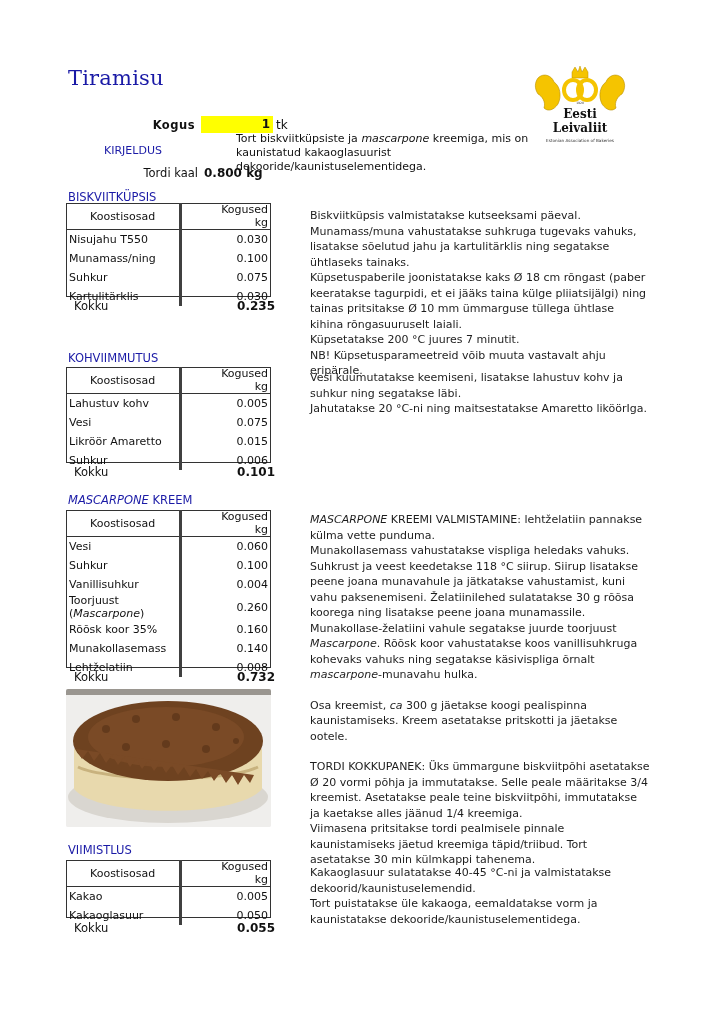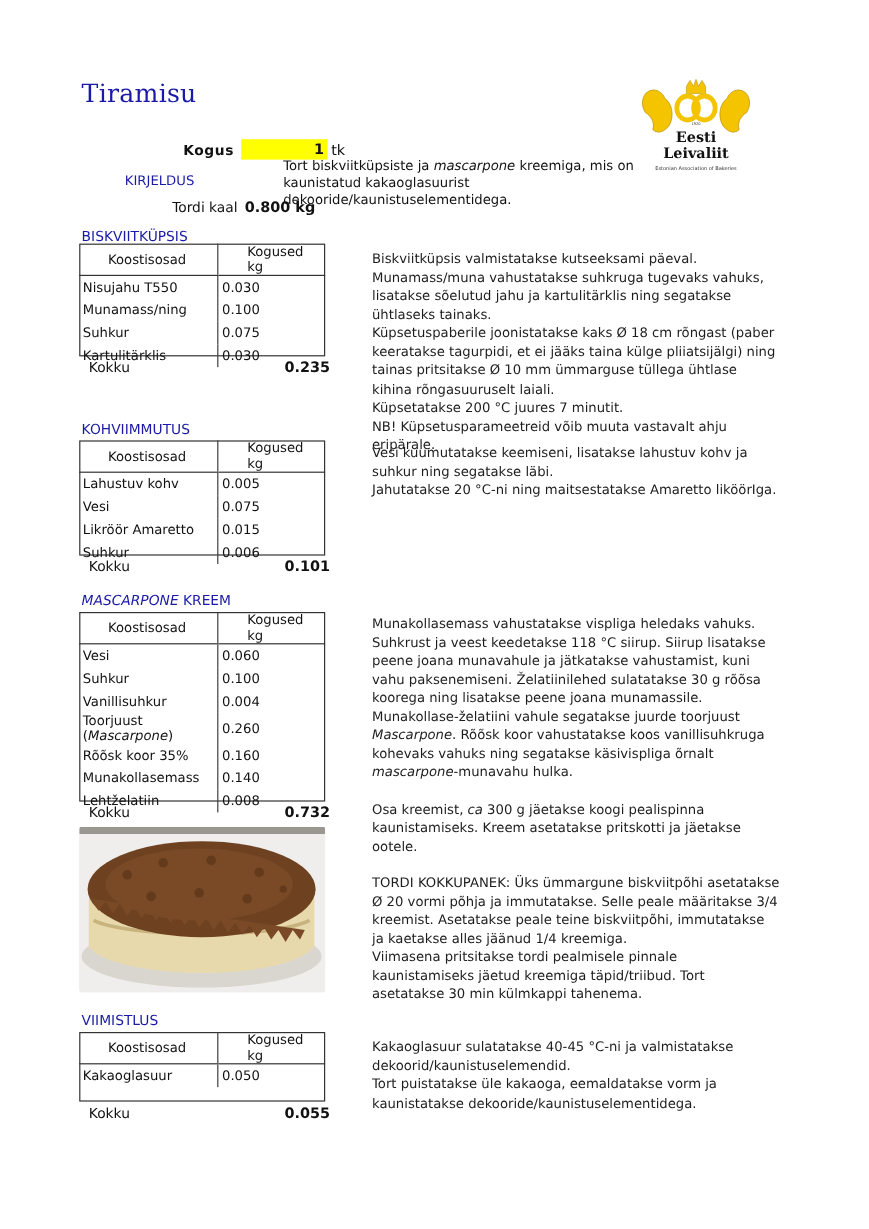--- a/index.html
+++ b/index.html
@@ -13,21 +13,21 @@
   .kogus-unit { left: 276px; top: 118px; font-size: 12px; }
   .kirjeldus-label { left: 104px; top: 144px; color: #1a1aa6; font-size: 11px; }
   .kirjeldus-text { left: 204px; top: 132px; width: 340px; font-size: 11px; line-height: 14px; margin-left: 32px; }
   .kaal-label { left: 130px; top: 166px; width: 68px; text-align: right; font-size: 11.5px; }
   .kaal-value { left: 204px; top: 166px; font-weight: bold; font-size: 12px; }
   .section-title { color: #1a1aa6; font-size: 11.5px; }
   .section-title i { font-style: italic; }
   table.ing { position: absolute; left: 66px; width: 205px; border-collapse: collapse; font-size: 11px; }
   table.ing td { padding: 0 3px; height: 19px; }
   table.ing tr.head td { border-bottom: 1px solid #333; height: 16px; padding-left: 24px; }
-  table.ing td.qty { text-align: left; width: 62px; border-left: 1px solid #404040; }
+  table.ing td.qty { text-align: right; width: 62px; border-left: 3px solid #404040; }
   .box { position: absolute; left: 66px; width: 205px; border: 1px solid #333; box-sizing: border-box; pointer-events: none; }
   .total-row { position: absolute; left: 74px; width: 201px; font-size: 11.5px; display: flex; justify-content: space-between; }
   .total-row .v { font-weight: bold; font-size: 12px; }
   .desc { position: absolute; left: 310px; width: 340px; font-size: 11px; line-height: 15.5px; color: #1d1d1d; }
   .desc p { margin: 0; }
   .cake { left: 66px; top: 689px; width: 205px; height: 138px; border-radius: 2px; overflow: hidden; background: #f2f1ef; }
 </style>
 </head>
 <body>
 
@@ -195,37 +195,42 @@
       <circle cx="150" cy="38" r="4"></circle>
         <circle cx="60" cy="58" r="4"></circle>
         <circle cx="100" cy="55" r="4"></circle>
       <circle cx="140" cy="60" r="4"></circle>
         <circle cx="170" cy="52" r="3"></circle>
     </g>
   </svg>
 </div>
 
 <div class="desc" style="top:512px;">
+  <p><i>MASCARPONE</i><span> KREEMI VALMISTAMINE: lehtželatiin pannakse külma vette punduma.</span></p>
   <p>Munakollasemass vahustatakse vispliga heledaks vahuks.</p>
   <p>Suhkrust ja veest keedetakse 118 °C siirup. Siirup lisatakse peene joana munavahule ja jätkatakse vahustamist, kuni vahu paksenemiseni. Želatiinilehed sulatatakse 30 g rõõsa koorega ning lisatakse peene joana munamassile.</p>
   <p><span>Munakollase-želatiini vahule segatakse juurde toorjuust </span><i>Mascarpone</i><span>. Rõõsk koor vahustatakse koos vanillisuhkruga kohevaks vahuks ning segatakse käsivispliga õrnalt </span><i>mascarpone</i><span>-munavahu hulka.</span></p>
   <p style="margin-top:15px;"><span>Osa kreemist, </span><i>ca</i><span> 300 g jäetakse koogi pealispinna kaunistamiseks. Kreem asetatakse pritskotti ja jäetakse ootele.</span></p>
   <p style="margin-top:15px;">TORDI KOKKUPANEK: Üks ümmargune biskviitpõhi asetatakse  Ø 20 vormi põhja ja immutatakse. Selle peale määritakse 3/4 kreemist. Asetatakse peale teine biskviitpõhi, immutatakse ja kaetakse alles jäänud 1/4 kreemiga.</p>
   <p>Viimasena pritsitakse tordi pealmisele pinnale kaunistamiseks jäetud kreemiga täpid/triibud. Tort asetatakse 30 min külmkappi tahenema.</p>
 </div>
 
 <div class="abs section-title" style="left:68px; top:843px;">VIIMISTLUS</div>
 <div class="box" style="top:860px; height:58px;"></div>
 <table class="ing" style="top:860px;">
   <tbody>
       <tr class="head">
         <td>Koostisosad</td>
         <td class="qty">Kogused kg</td>
       </tr>
   <tr>
+        <td>Kakao</td>
+        <td class="qty">0.005</td>
+      </tr>
+  <tr>
         <td>Kakaoglasuur</td>
         <td class="qty">0.050</td>
       </tr>
 </tbody>
   </table>
 <div class="total-row" style="top:921px;">
     <span>Kokku</span>
     <span class="v">0.055</span>
   </div>
 

